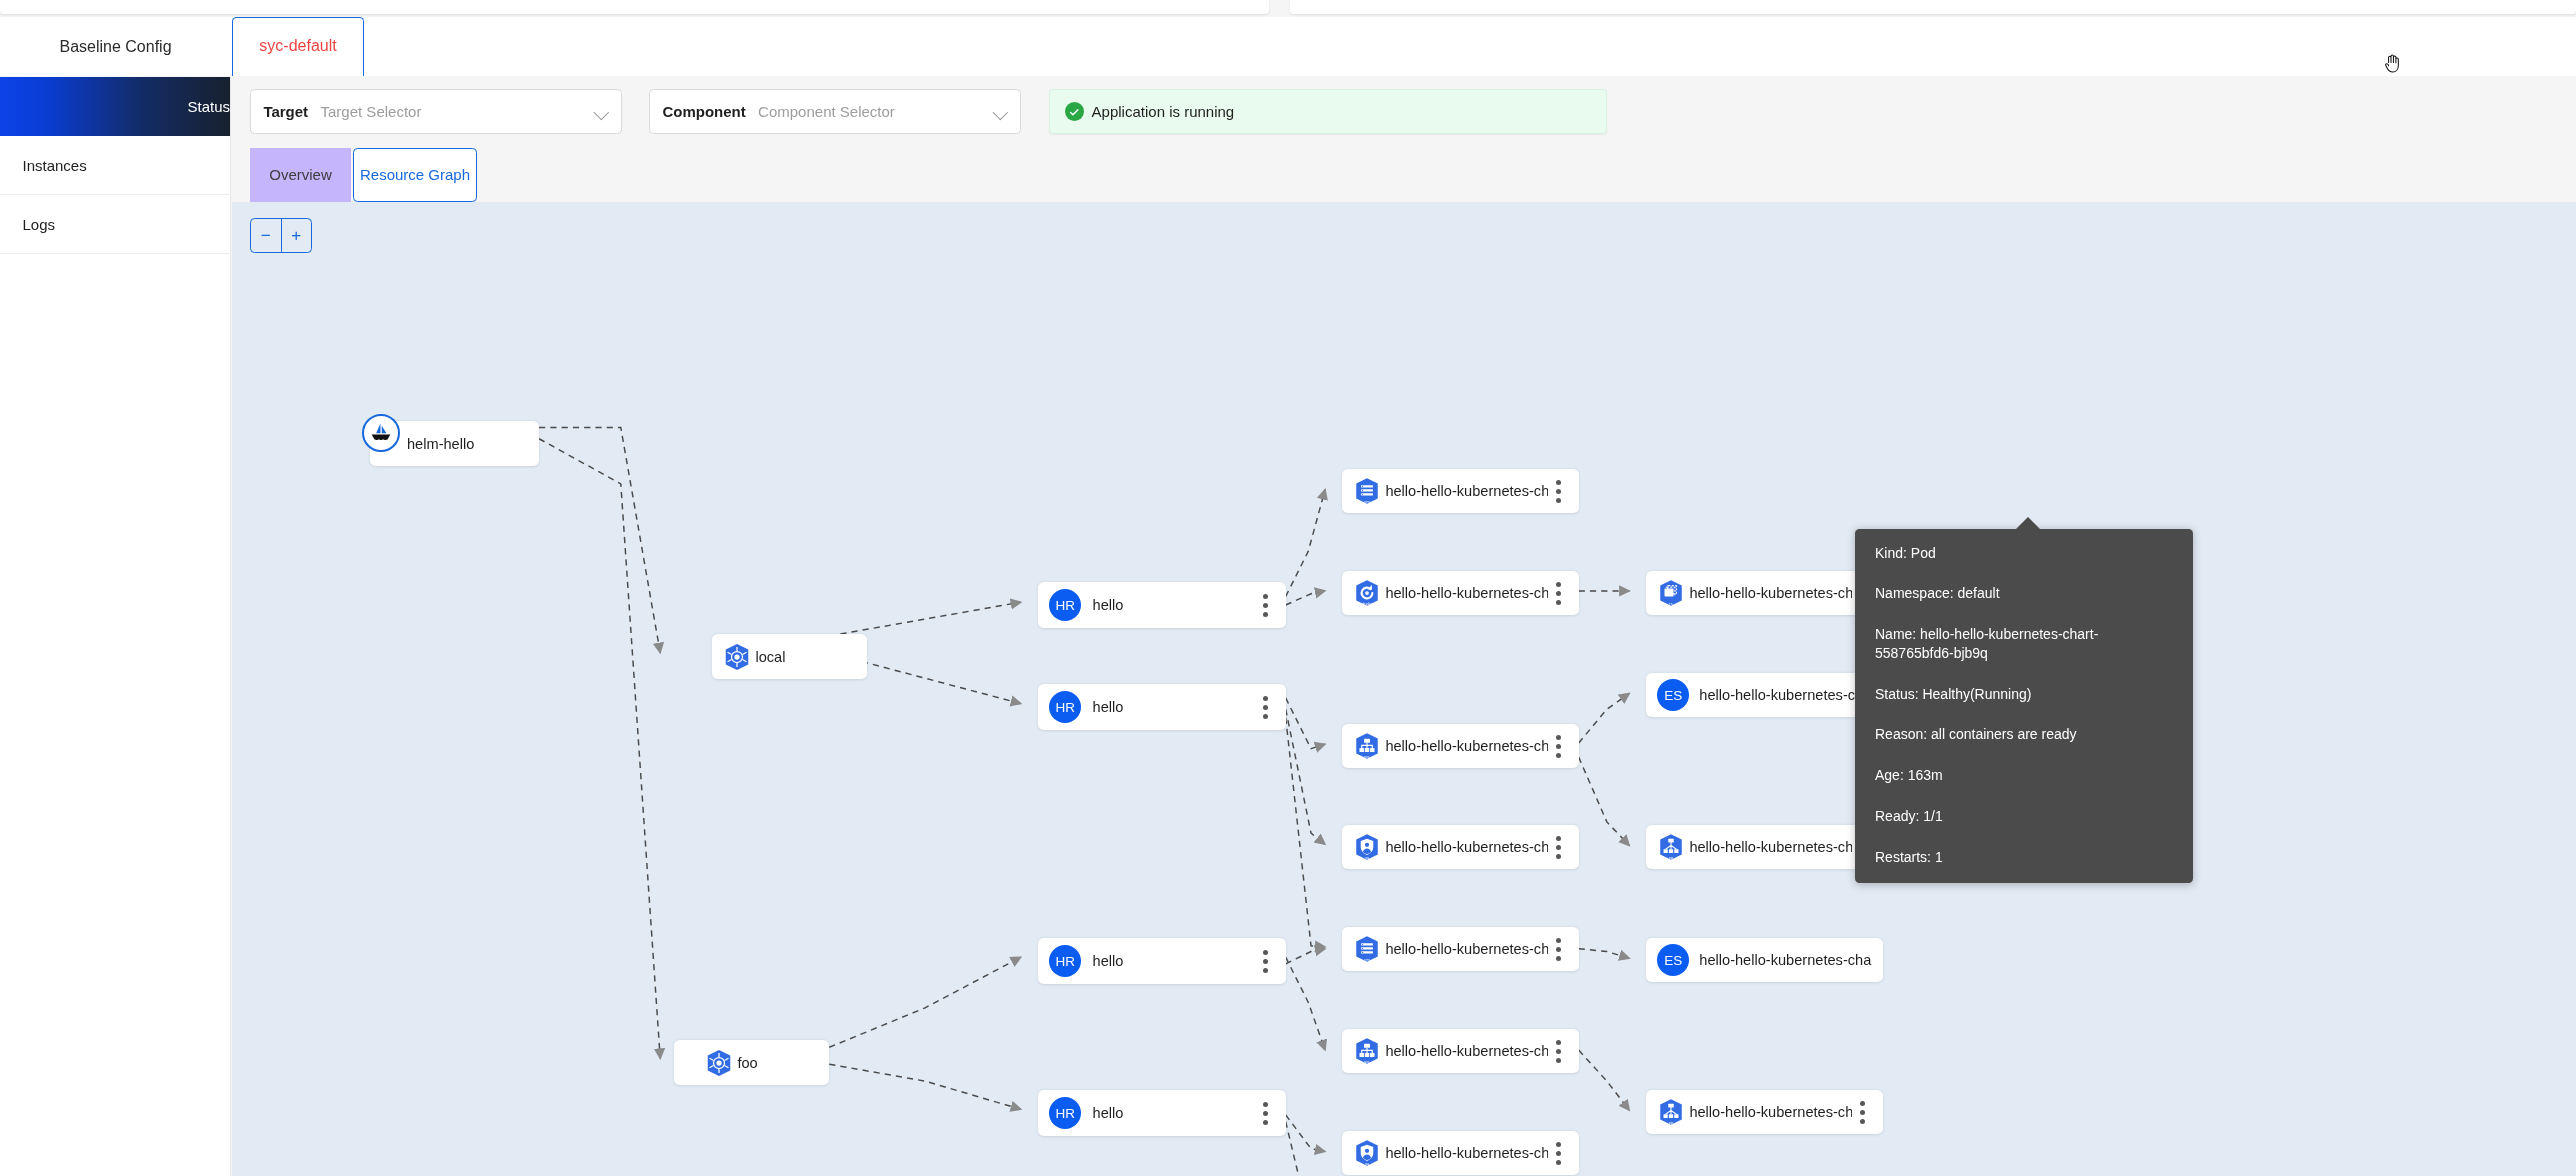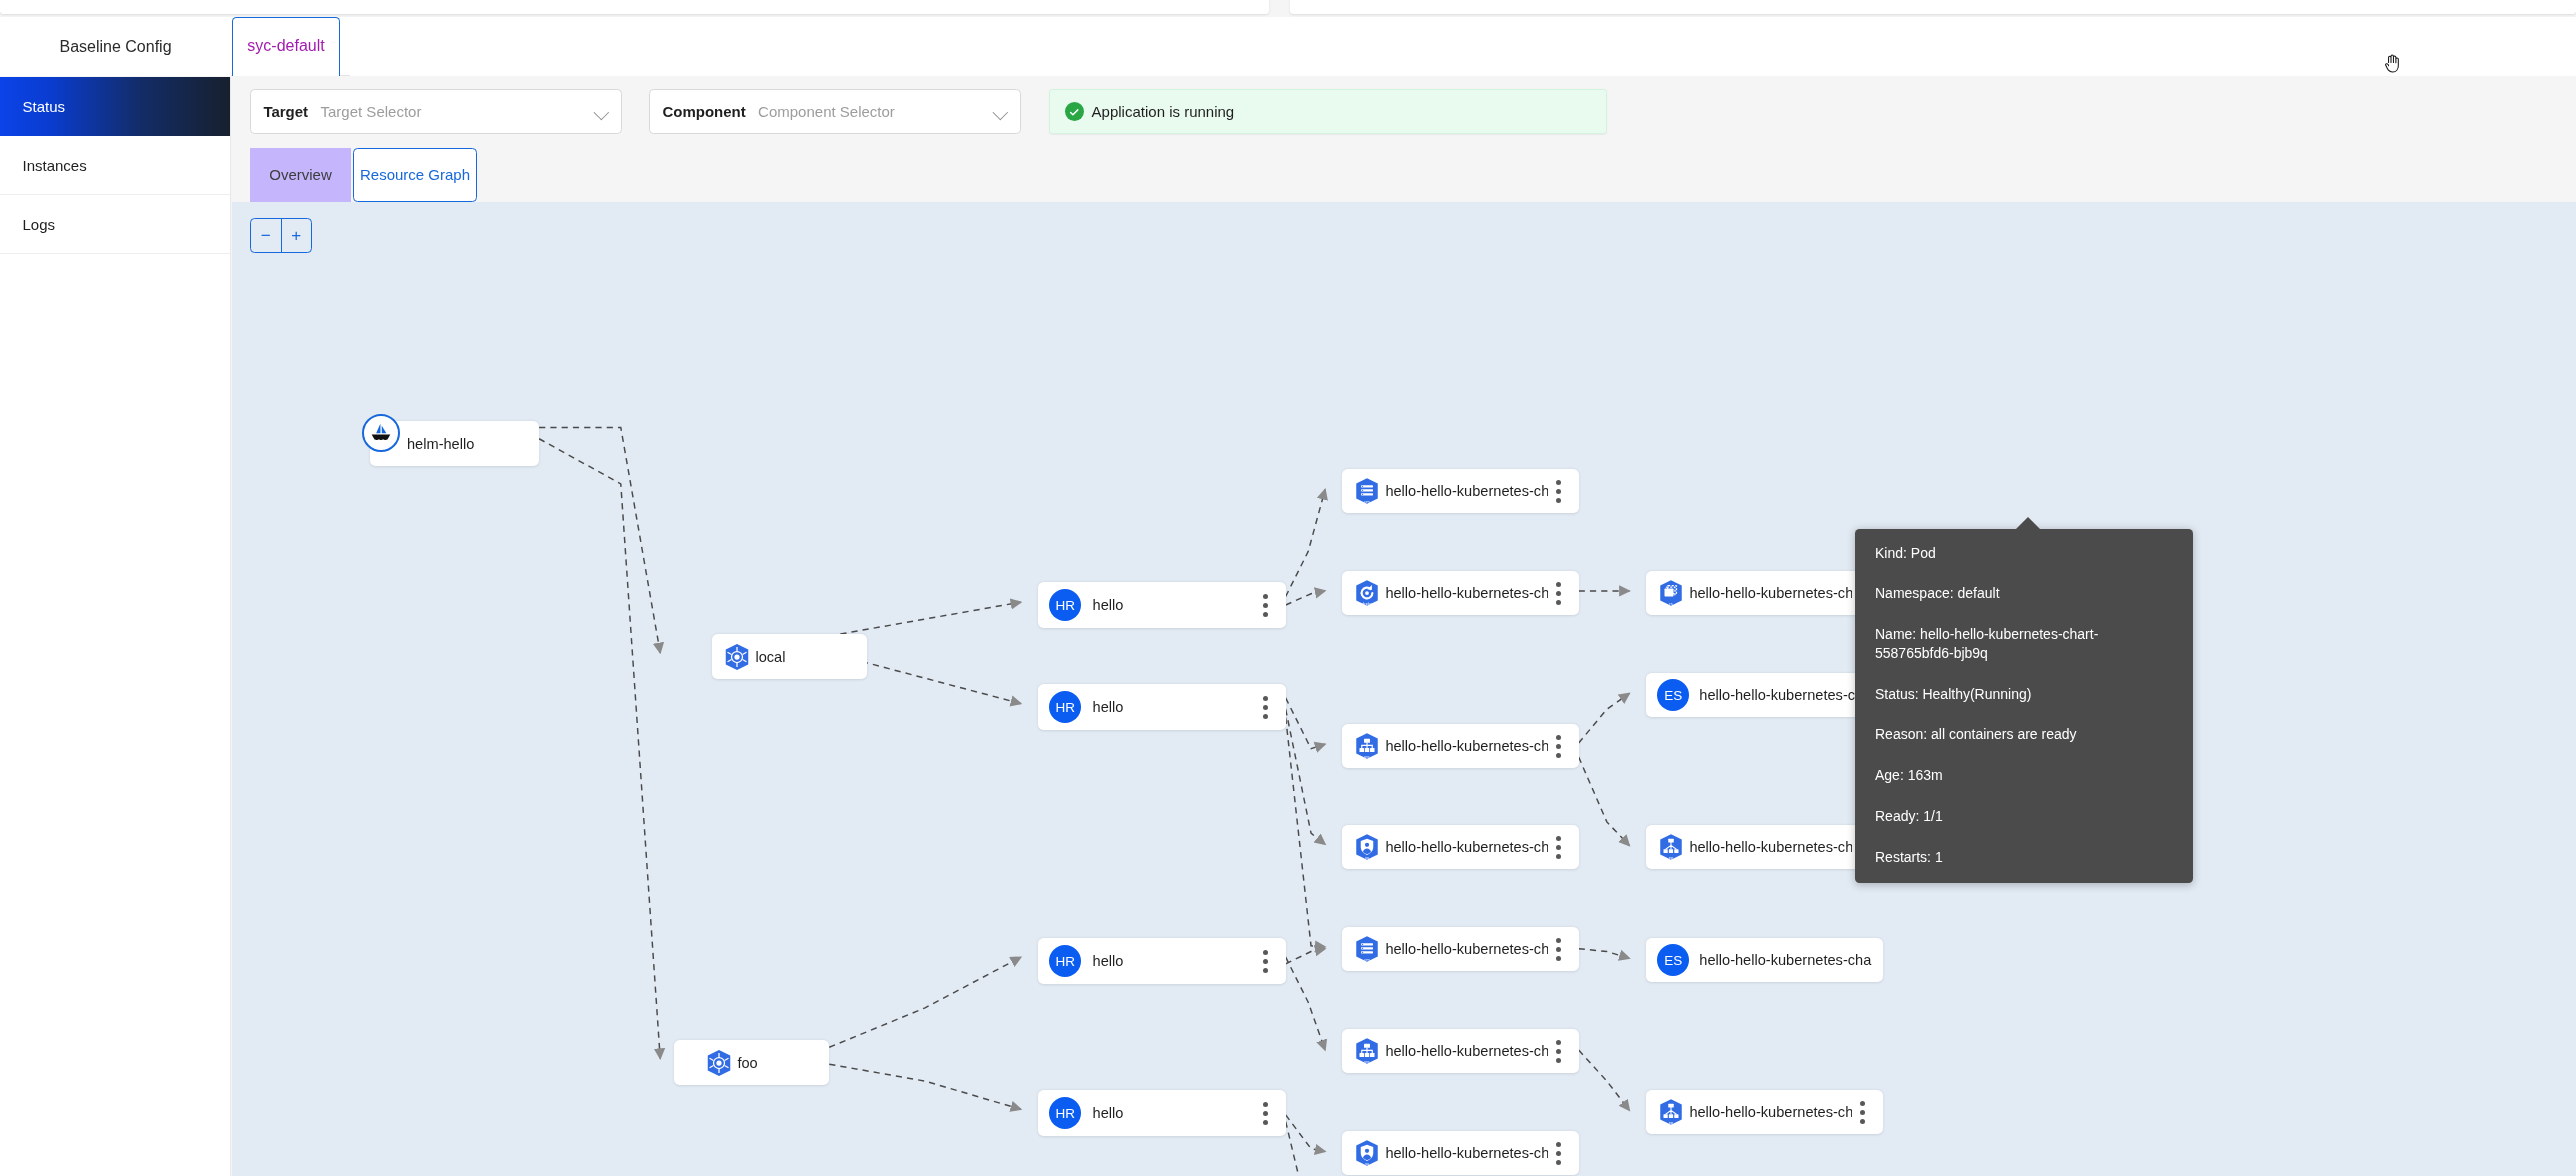--- a/index.html
+++ b/index.html
@@ -20,22 +20,22 @@
     position:absolute; left:0; top:17px; width:2576px; height:59px;
     background:#fff; border-bottom:1.1px solid #e4e4e4;
   }
   .maintab {
     position:absolute; top:0; height:59px; line-height:59px;
     text-align:center; font-size:16px; color:#2b2b2b; background:#fff;
     cursor:pointer; user-select:none;
   }
   .maintab.first { left:0; width:231px; }
   .maintab.active {
-    left:232px; width:108px;
-    color:#a21caf; border:1.7px solid #1668dc; border-bottom:none;
+    left:232px; width:132px;
+    color:#ef4444; border:1.7px solid #1668dc; border-bottom:none;
     border-radius:4.5px 4.5px 0 0; line-height:56px;
   }
   .tabbar-fill { position:absolute; left:350px; top:0; right:0; height:59px; background:#fff; }
 
   
   #hand-cursor {
     position:absolute; left:2382px; top:34px; width:22.5px; height:27px;
     font-size:22.5px; line-height:22.5px; color:#111;
   }
 
@@ -45,20 +45,21 @@
     background:#fff; border-right:1.1px solid #e8e8e8;
   }
   .side-item {
     height:59px; line-height:59px; padding-left:22.5px;
     font-size:15px; color:#1f1f1f; border-bottom:1.1px solid #ededed;
     cursor:pointer; user-select:none;
   }
   .side-item.active {
     color:#fff; font-weight:400; border-bottom:none;
     background:linear-gradient(90deg,#0b43e8 0%,#0a3ccf 22%,#132c66 62%,#17202e 100%);
+    text-align:right;
   }
 
   
   #content { position:absolute; left:232px; top:77px; right:0; bottom:0; background:#f5f5f5; }
 
   .selector {
     position:absolute; top:12.4px; height:45px;
     background:#fff; border:1.1px solid #d9d9d9; border-radius:4.5px;
     display:flex; align-items:center; padding:0 12.4px; cursor:pointer;
   }

